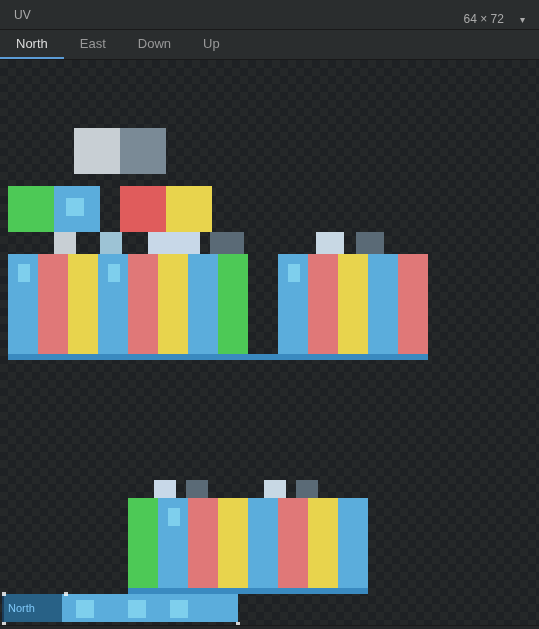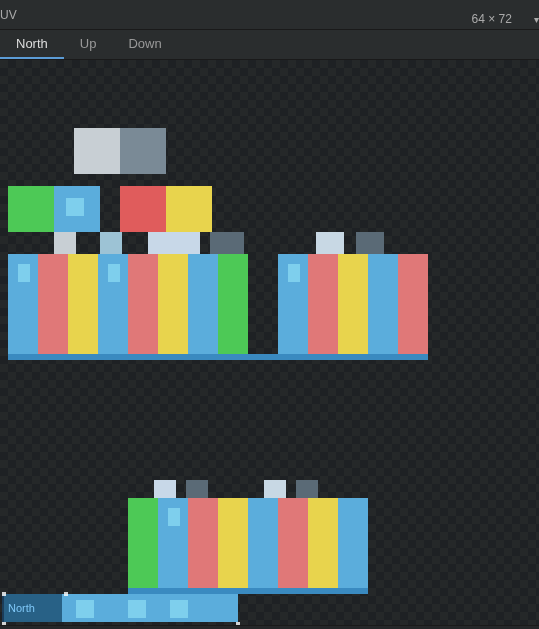--- a/index.html
+++ b/index.html
@@ -10,35 +10,35 @@
       overflow: hidden;
       font-family: 'Segoe UI', Arial, sans-serif;
       font-size: 13px;
       color: #ccc;
     }
 
     .header {
       display: flex;
       justify-content: space-between;
       align-items: center;
-      padding: 0 0;
+      padding: 0 14px;
       height: 30px;
       background: #2a2d2e;
       border-bottom: 1px solid #1a1a1a;
     }
 
     .header-title {
       color: #aaa;
       font-size: 12px;
     }
 
     .header-size {
       display: flex;
       align-items: center;
-      gap: 22px;
+      gap: 16px;
       color: #aaa;
       font-size: 12px;
       margin-top: 9px;
     }
 
     .chevron-icon {
       color: #aaa;
       font-size: 10px;
     }
 
@@ -106,22 +106,23 @@
 <div class="header">
   <span class="header-title">UV</span>
   <div class="header-size">
     <span>64 × 72</span>
     <span class="chevron-icon">▾</span>
   </div>
 </div>
 
 <div class="tabs">
   <div class="tab active">North</div>
+  <div class="tab">East</div>
+  <div class="tab">Down</div>
   <div class="tab">Up</div>
-  <div class="tab">Down</div>
 </div>
 
 <div class="uv-canvas">
   <div class="uv-content">
     
     <svg width="539" height="565" xmlns="http://www.w3.org/2000/svg">
 
       <defs>
         <pattern id="checker" x="0" y="0" width="16" height="16" patternUnits="userSpaceOnUse">
           <rect width="8" height="8" fill="#252829"></rect>

